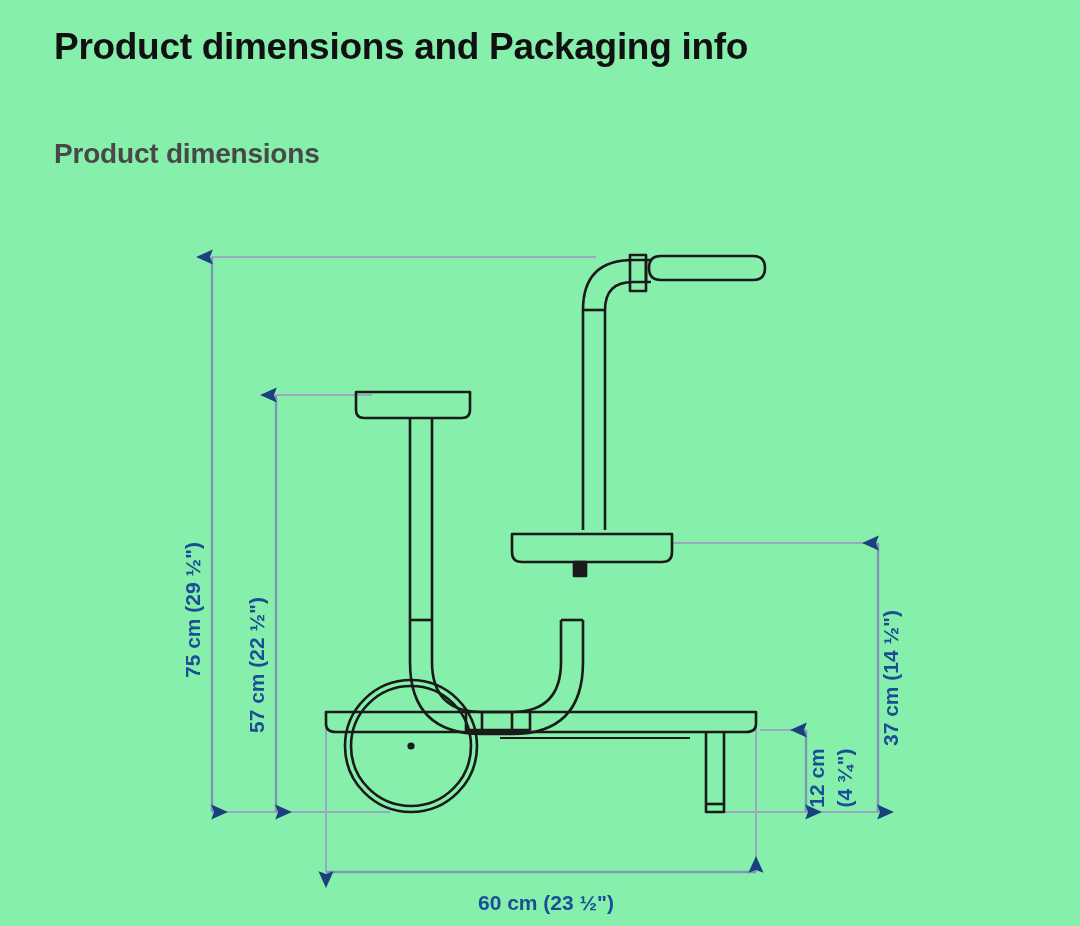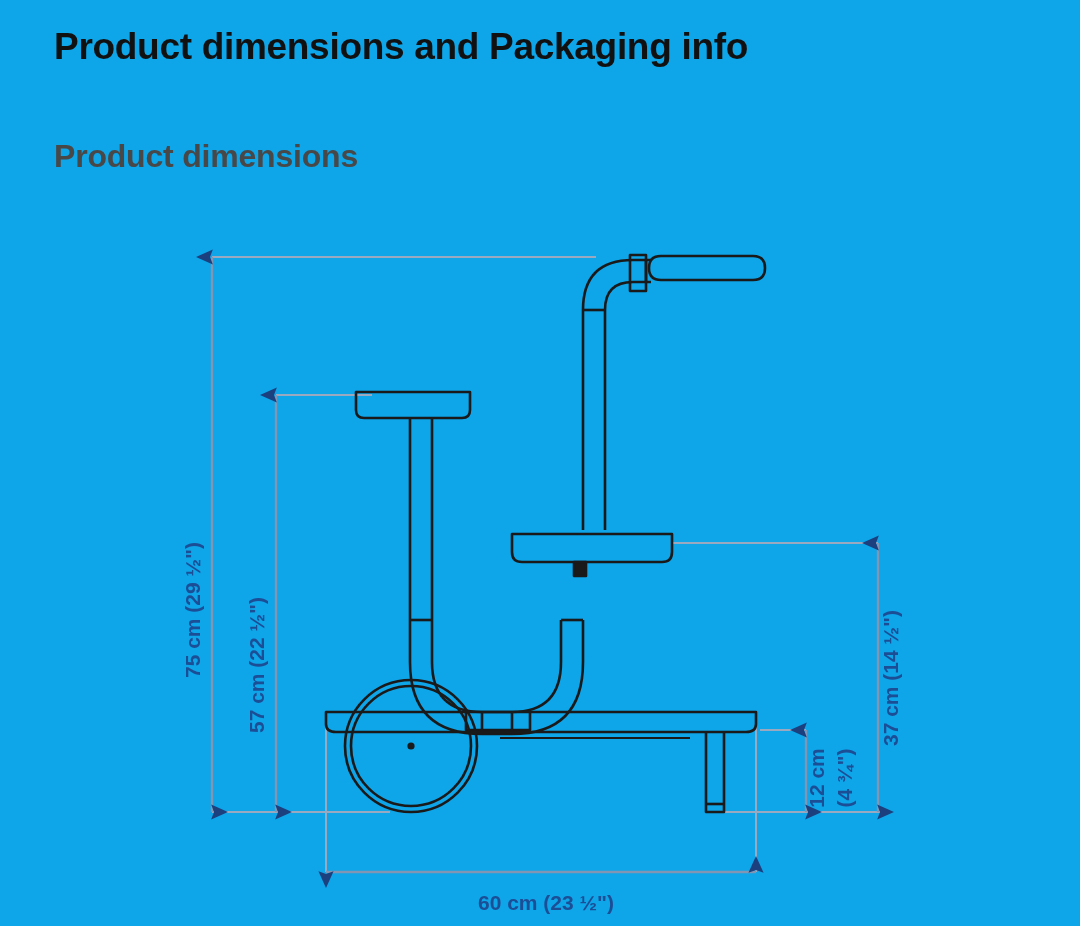--- a/index.html
+++ b/index.html
@@ -10,38 +10,38 @@
   body {
     width: 1080px;
     height: 926px;
     font-family: "Liberation Sans", sans-serif;
     position: relative;
     overflow: hidden;
   }
   .page {
     position: absolute;
     inset: 0;
-    background: #0ea5e9;
+    background: #86efac;
     padding-left: 16px;
   }
   .page-title {
     position: absolute;
     left: 54px;
     top: 26px;
     font-size: 37px;
     font-weight: bold;
     color: #111111;
     letter-spacing: -0.3px;
     white-space: nowrap;
   }
   .section-title {
     position: absolute;
     left: 54px;
     top: 138px;
-    font-size: 32px;
+    font-size: 28px;
     font-weight: bold;
     color: #484848;
     letter-spacing: -0.2px;
     white-space: nowrap;
   }
   .drawing-wrap {
     position: absolute;
     left: 0;
     top: 200px;
     width: 1080px;

